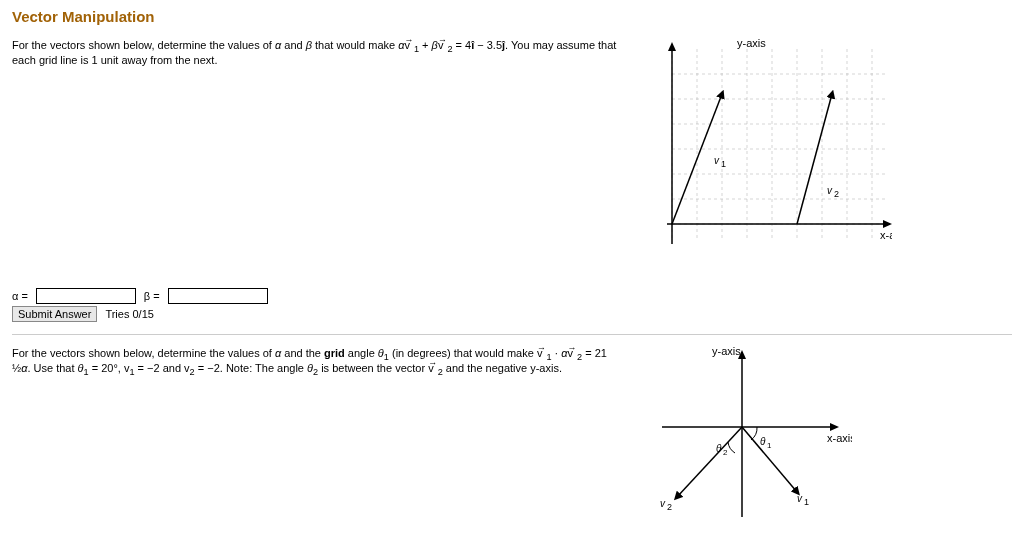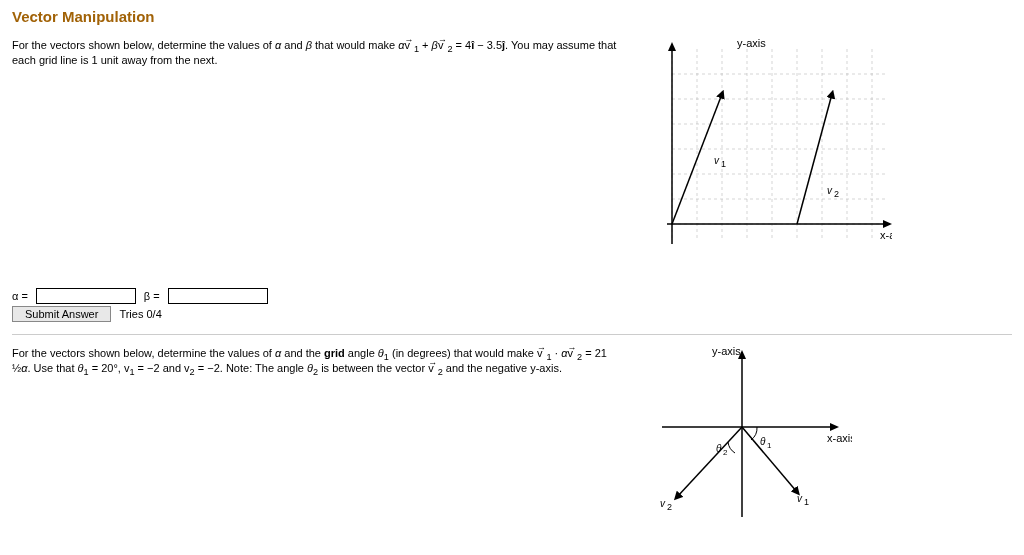--- a/index.html
+++ b/index.html
@@ -57,21 +57,21 @@
       color: #666;
     }
     .submit-row {
       display: flex;
       align-items: center;
       gap: 8px;
       margin-top: 2px;
     }
     .submit-btn {
       font-size: 11px;
-      padding: 1px 12px;
+      padding: 1px 5px;
       border: 1px solid #888;
       background: #e8e8e8;
       cursor: pointer;
     }
     .tries-label {
       font-size: 11px;
     }
     .section-divider {
       border: none;
       border-top: 1px solid #ccc;
@@ -146,21 +146,21 @@
 
 <div style="margin-top:2px; margin-left:0px;">
   <div class="input-row">
     <span class="input-label">α =</span>
     <input type="text" value="" style="">
     <span class="input-label">β =</span>
     <input type="text" value="" style="">
   </div>
   <div class="submit-row">
     <button class="submit-btn">Submit Answer</button>
-    <span class="tries-label">Tries 0/4</span>
+    <span class="tries-label">Tries 0/15</span>
   </div>
 </div>
 
 <hr class="section-divider">
 
 <div class="problem-section">
   <div class="left-side">
     <p class="problem-text">
       For the vectors shown below, determine the values of <i>α</i> and the <b>grid</b> angle <i>θ</i><sub>1</sub> (in degrees) that would make 
       <span style="position:relative;display:inline-block;padding-right:4px">v<span style="position:absolute;top:-5px;left:0;font-size:9px">→</span></span><sub>1</sub> · 

